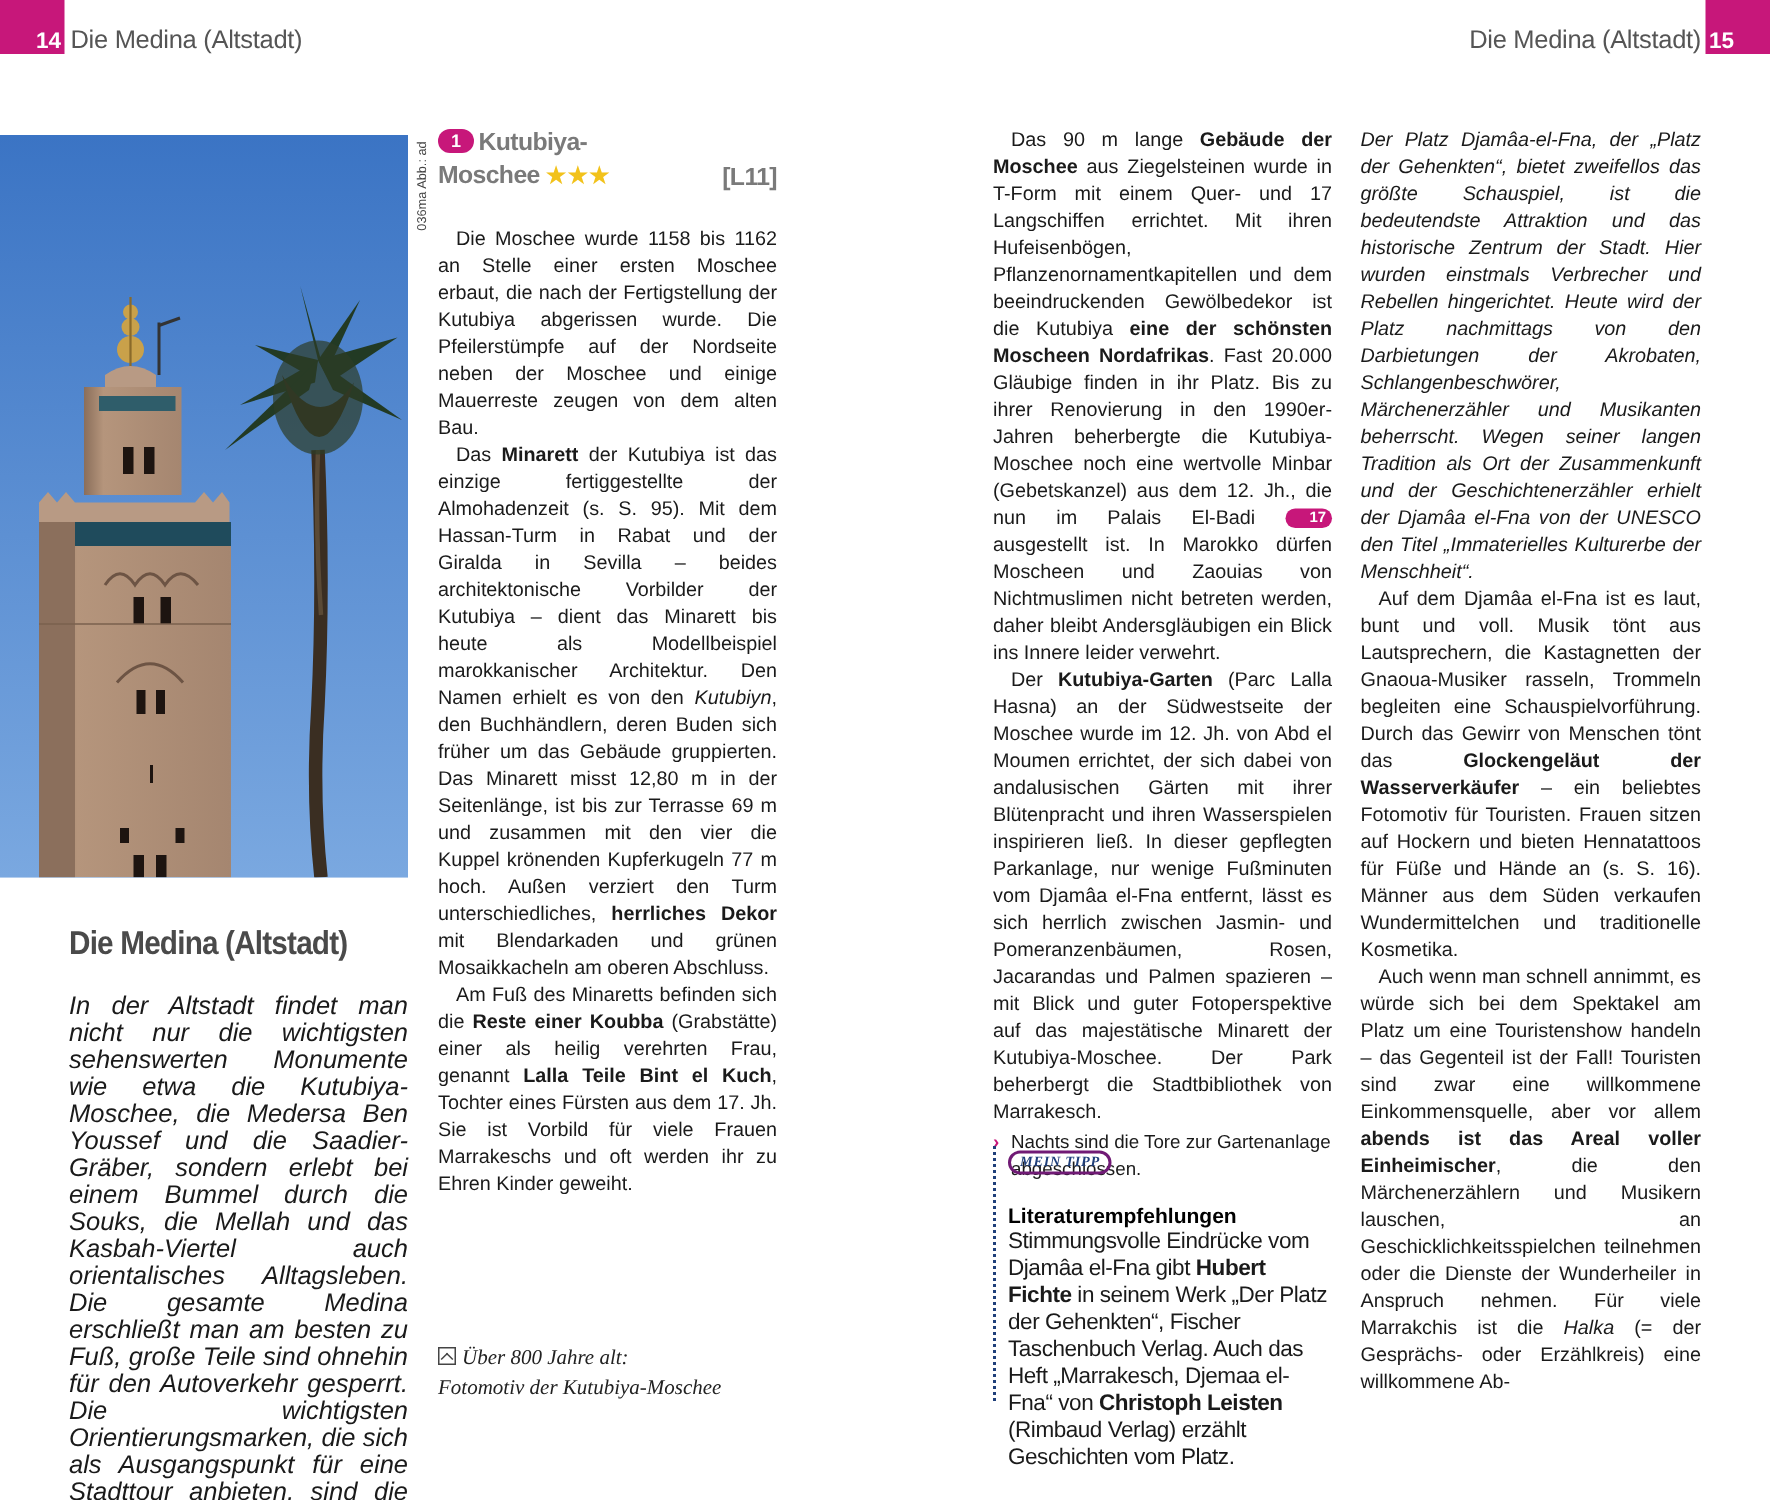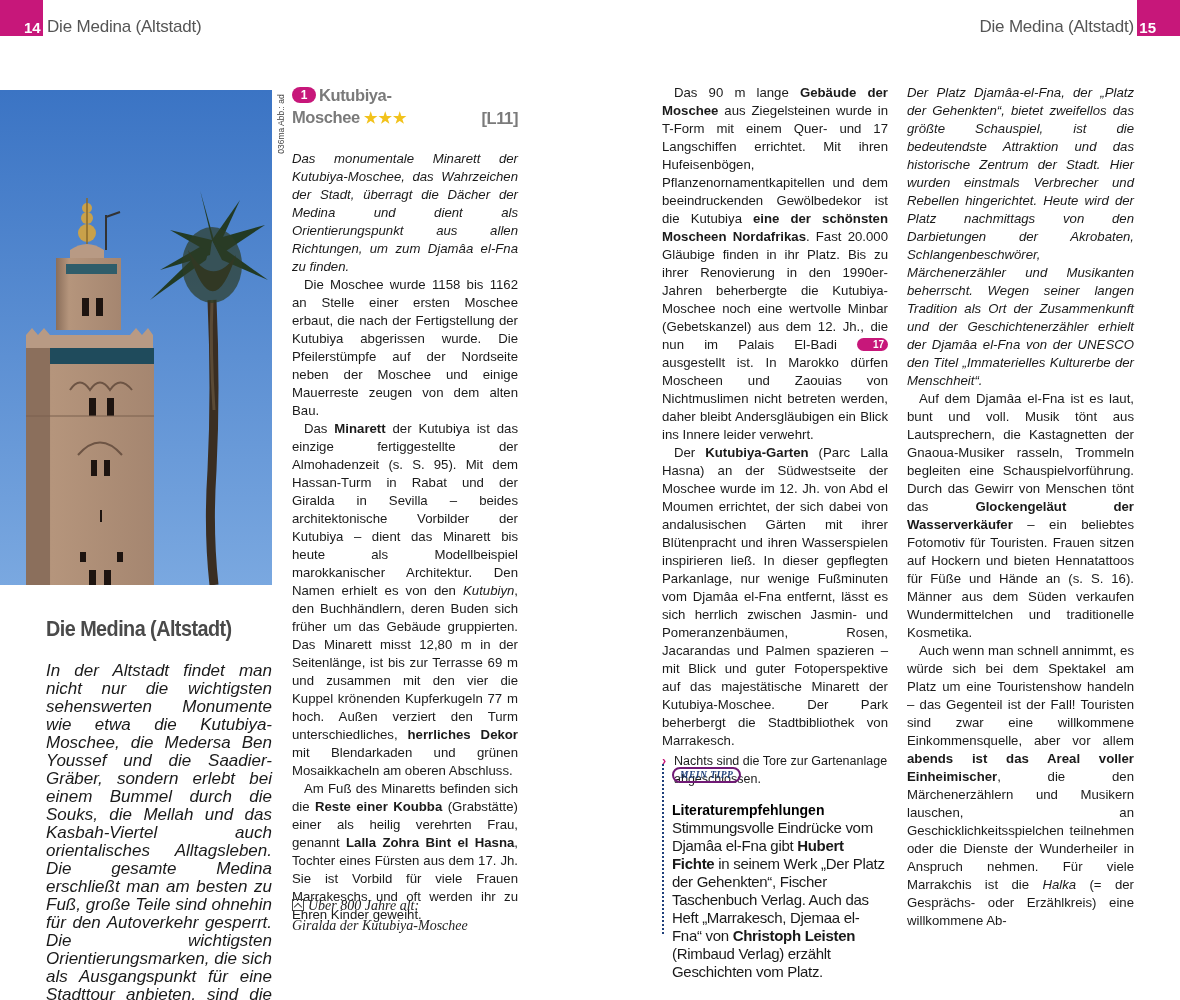--- a/index.html
+++ b/index.html
@@ -132,29 +132,28 @@
 <h1 class="section-title">Die Medina (Altstadt)</h1>
 <p class="section-intro">In der Altstadt findet man nicht nur die wichtigsten sehenswerten Monumente wie etwa die Kutubiya-Moschee, die Medersa Ben Youssef und die Saadier-Gräber, sondern erlebt bei einem Bummel durch die Souks, die Mellah und das Kasbah-Viertel auch orientalisches Alltagsleben. Die gesamte Medina erschließt man am besten zu Fuß, große Teile sind ohnehin für den Autoverkehr gesperrt. Die wichtigsten Orientierungsmarken, die sich als Ausgangspunkt für eine Stadttour anbieten, sind die Kutubiya-Moschee und der Djamâa el-Fna.</p>
 
 <div class="col col-1">
   <div class="entry-head">
     <span class="num">1</span><span>Kutubiya-</span><br>
     <span>Moschee</span>
     <span class="stars">★★★</span>
     <span class="grid">[L11]</span>
   </div>
-  <p class="lead">Das monumentale Minarett der Kutubiya-Moschee, das Wahrzeichen der Stadt, überragt die Dächer der Medina und dient als Orientierungspunkt aus allen Richtungen, um zum Djamâa el-Fna zu finden.</p>
   <p class="indent">Die Moschee wurde 1158 bis 1162 an Stelle einer ersten Moschee erbaut, die nach der Fertigstellung der Kutubiya abgerissen wurde. Die Pfeilerstümpfe auf der Nordseite neben der Moschee und einige Mauerreste zeugen von dem alten Bau.</p>
   <p class="indent"><span>Das </span><b>Minarett</b><span> der Kutubiya ist das einzige fertiggestellte der Almohadenzeit (s. S. 95). Mit dem Hassan-Turm in Rabat und der Giralda in Sevilla – beides architektonische Vorbilder der Kutubiya – dient das Minarett bis heute als Modellbeispiel marokkanischer Architektur. Den Namen erhielt es von den </span><i>Kutubiyn</i><span>, den Buchhändlern, deren Buden sich früher um das Gebäude gruppierten. Das Minarett misst 12,80 m in der Seitenlänge, ist bis zur Terrasse 69 m und zusammen mit den vier die Kuppel krönenden Kupferkugeln 77 m hoch. Außen verziert den Turm unterschiedliches, </span><b>herrliches Dekor</b><span> mit Blendarkaden und grünen Mosaikkacheln am oberen Abschluss.</span></p>
-  <p class="indent"><span>Am Fuß des Minaretts befinden sich die </span><b>Reste einer Koubba</b><span> (Grabstätte) einer als heilig verehrten Frau, genannt </span><b>Lalla Zohra Bint el Hasna</b><span>, Tochter eines Fürsten aus dem 17. Jh. Sie ist Vorbild für viele Frauen Marrakeschs und oft werden ihr zu Ehren Kinder geweiht.</span></p>
+  <p class="indent"><span>Am Fuß des Minaretts befinden sich die </span><b>Reste einer Koubba</b><span> (Grabstätte) einer als heilig verehrten Frau, genannt </span><b>Lalla Teile Bint el Kuch</b><span>, Tochter eines Fürsten aus dem 17. Jh. Sie ist Vorbild für viele Frauen Marrakeschs und oft werden ihr zu Ehren Kinder geweiht.</span></p>
 </div>
 
 <div class="caption">
   <span class="up-icon"></span><span>Über 800 Jahre alt:</span><br>
-  <span>Giralda der Kutubiya-Moschee</span>
+  <span>Fotomotiv der Kutubiya-Moschee</span>
 </div>
 
 <div class="col col-2">
   <p class="indent"><span>Das 90 m lange </span><b>Gebäude der Moschee</b><span> aus Ziegelsteinen wurde in T-Form mit einem Quer- und 17 Langschiffen errichtet. Mit ihren Hufeisenbögen, Pflanzenornamentkapitellen und dem beeindruckenden Gewölbedekor ist die Kutubiya </span><b>eine der schönsten Moscheen Nordafrikas</b><span>. Fast 20.000 Gläubige finden in ihr Platz. Bis zu ihrer Renovierung in den 1990er-Jahren beherbergte die Kutubiya-Moschee noch eine wertvolle Minbar (Gebetskanzel) aus dem 12. Jh., die nun im Palais El-Badi </span><span class="ref-badge">17</span><span> ausgestellt ist. In Marokko dürfen Moscheen und Zaouias von Nichtmuslimen nicht betreten werden, daher bleibt Andersgläubigen ein Blick ins Innere leider verwehrt.</span></p>
   <p class="indent"><span>Der </span><b>Kutubiya-Garten</b><span> (Parc Lalla Hasna) an der Südwestseite der Moschee wurde im 12. Jh. von Abd el Moumen errichtet, der sich dabei von andalusischen Gärten mit ihrer Blütenpracht und ihren Wasserspielen inspirieren ließ. In dieser gepflegten Parkanlage, nur wenige Fußminuten vom Djamâa el-Fna entfernt, lässt es sich herrlich zwischen Jasmin- und Pomeranzenbäumen, Rosen, Jacarandas und Palmen spazieren – mit Blick und guter Fotoperspektive auf das majestätische Minarett der Kutubiya-Moschee. Der Park beherbergt die Stadtbibliothek von Marrakesch.</span></p>
   <div class="tip-note">
     <span class="arrow">›</span>
     <span>Nachts sind die Tore zur Gartenanlage abgeschlossen.</span>
   </div>
 </div>

